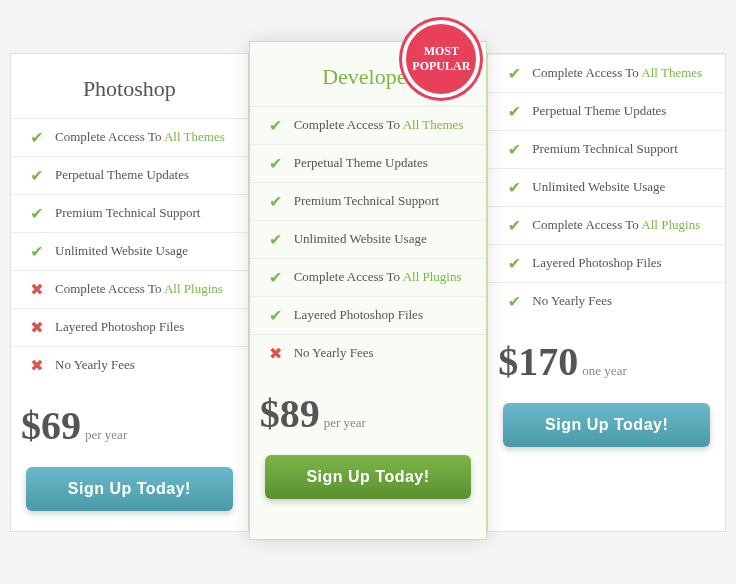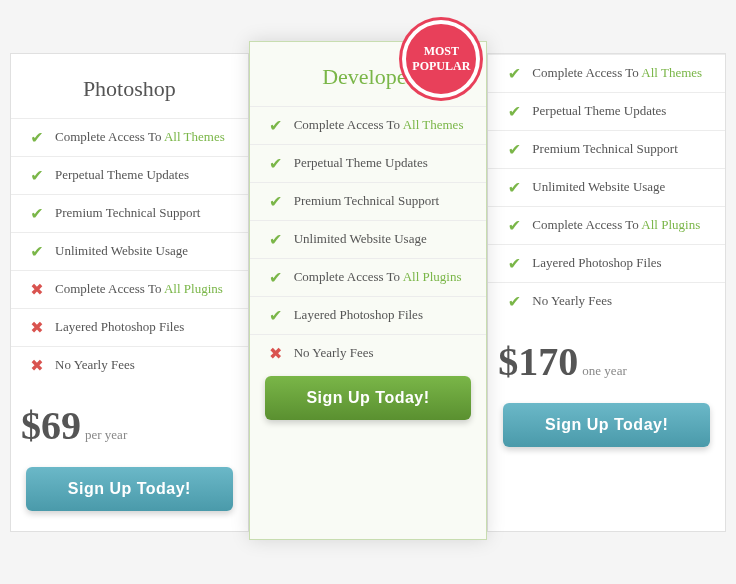--- a/index.html
+++ b/index.html
@@ -233,20 +233,21 @@
         </li>
         <li class="feature-item">
           <span class="icon check">✔</span>
           <span class="feature-text">Layered Photoshop Files</span>
         </li>
         <li class="feature-item">
           <span class="icon cross">✖</span>
           <span class="feature-text">No Yearly Fees</span>
         </li>
       </ul>
+      <div class="price-section"><span class="price-amount">$89</span><span class="price-period">per year</span></div>
       <button class="signup-btn">Sign Up Today!</button>
     </div>
     <div class="plan">
       <ul class="features-list">
         <li class="feature-item">
           <span class="icon check">✔</span>
           <span class="feature-text">Complete Access To <a class="link-green" href="#">All Themes</a></span>
         </li>
         <li class="feature-item">
           <span class="icon check">✔</span>

